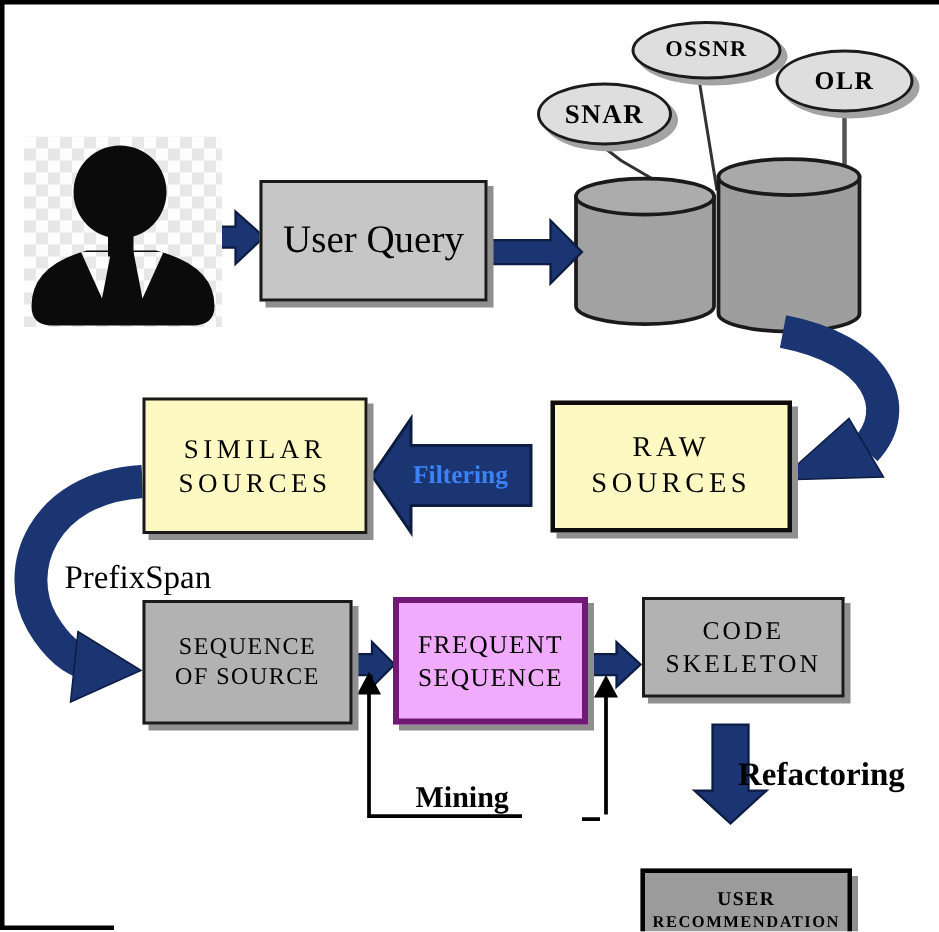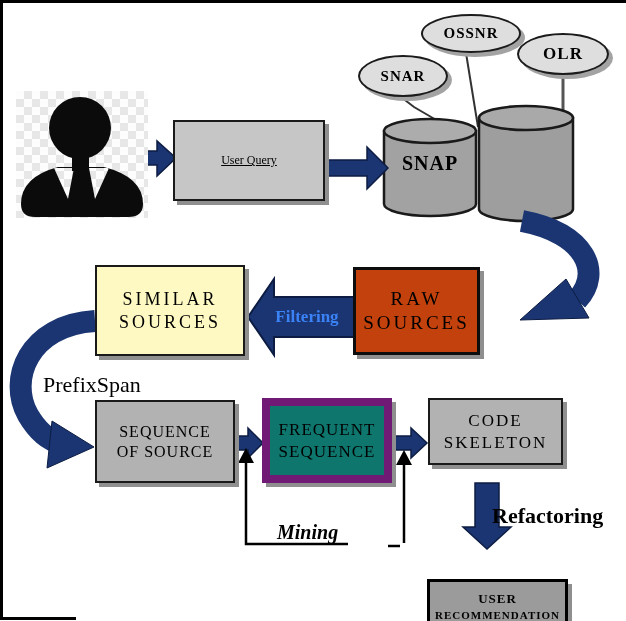--- a/index.html
+++ b/index.html
@@ -79,66 +79,63 @@
   <div id="person">
     <svg width="132" height="127" viewBox="0 0 132 127">
       <circle cx="64" cy="37" r="31" fill="#0b0b0b"></circle>
       <rect x="56" y="60" width="17" height="20" fill="#0b0b0b"></rect>
       <path fill-rule="evenodd" fill="#0b0b0b" d="M5,113 Q5,86 42,76 L88,76 Q127,86 127,113 Q127,126 112,126 L19,126 Q5,126 5,113 Z
            M38,77 L58,77 L52,108 Z
            M93,77 L73,77 L79,108 Z"></path>
     </svg>
   </div>
 
-  <div class="oval" style="left:358px;top:55px;width:90px;height:42px;font-size:15px;">
+  <div class="oval" style="left:358px;top:55px;width:90px;height:42px;font-size:18px;">
     <span class="ls1">SNAR</span>
   </div>
   <div class="oval" style="left:421px;top:14px;width:100px;height:39px;font-size:15px;">
     <span class="ls1">OSSNR</span>
   </div>
   <div class="oval" style="left:517px;top:33px;width:92px;height:42px;font-size:17px;">
     <span class="ls1">OLR</span>
   </div>
 
-  <div class="cyl-label" style="left:384px;top:152px;width:92px;text-align:center;font-size:20px;letter-spacing:1px;">
-    <span>SNAP</span>
-  </div>
 
-  <div class="box" style="left:173px;top:120px;width:152px;height:81px;background:#c6c6c6;border:2px solid #1a1a1a;box-shadow:4px 4px 0 #8f8f8f;font-size:12px;text-decoration:underline;">
+  <div class="box" style="left:173px;top:120px;width:152px;height:81px;background:#c6c6c6;border:2px solid #1a1a1a;box-shadow:4px 4px 0 #8f8f8f;font-size:26px;">
     <span>User Query</span>
   </div>
 
-  <div class="box ls3" style="left:353px;top:267px;width:127px;height:88px;background:#c2410c;border:3px solid #0d0d0d;box-shadow:4px 4px 0 #8f8f8f;font-size:19px;">
+  <div class="box ls3" style="left:367px;top:267px;width:161px;height:88px;background:#fef9c3;border:3px solid #0d0d0d;box-shadow:4px 4px 0 #8f8f8f;font-size:19px;">
     <span style="display:block;">RAW</span>
     <span style="display:block;">SOURCES</span>
   </div>
 
   <div class="box ls3" style="left:95px;top:265px;width:150px;height:91px;background:#fef9c3;border:2px solid #1a1a1a;box-shadow:4px 4px 0 #8f8f8f;font-size:18px;">
     <span style="display:block;">SIMILAR</span>
     <span style="display:block;">SOURCES</span>
   </div>
 
   <div class="box ls1" style="left:95px;top:400px;width:140px;height:83px;background:#b2b2b2;border:2px solid #1a1a1a;box-shadow:4px 4px 0 #8f8f8f;font-size:16px;">
     <span style="display:block;">SEQUENCE</span>
     <span style="display:block;">OF SOURCE</span>
   </div>
 
-  <div class="box ls1" style="left:262px;top:398px;width:130px;height:85px;background:#0f766e;border:8px solid #701a75;box-shadow:4px 4px 0 #8f8f8f;font-size:17px;">
+  <div class="box ls1" style="left:262px;top:398px;width:130px;height:85px;background:#f0abfc;border:4px solid #701a75;box-shadow:4px 4px 0 #8f8f8f;font-size:17px;">
     <span style="display:block;">FREQUENT</span>
     <span style="display:block;">SEQUENCE</span>
   </div>
 
   <div class="box ls2" style="left:428px;top:398px;width:135px;height:67px;background:#b2b2b2;border:2px solid #1a1a1a;box-shadow:4px 4px 0 #8f8f8f;font-size:17px;">
     <span style="display:block;">CODE</span>
     <span style="display:block;">SKELETON</span>
   </div>
 
   <div class="box ls1" style="left:427px;top:579px;width:141px;height:55px;background:#9b9b9b;border:3px solid #000;box-shadow:4px 5px 0 #8f8f8f;font-weight:bold;line-height:1.3;">
     <span style="display:block;font-size:13px;">USER</span>
     <span style="display:block;font-size:11px;">RECOMMENDATION</span>
   </div>
 
   <div class="float-label" style="left:262px;top:307px;width:90px;text-align:center;font-weight:bold;font-size:17px;color:#3b82f6;">Filtering</div>
   <div class="float-label" style="left:43px;top:372px;font-size:22px;">PrefixSpan</div>
-  <div class="float-label" style="left:277px;top:521px;font-weight:bold;font-size:20px;font-style:italic;">Mining</div>
+  <div class="float-label" style="left:277px;top:521px;font-weight:bold;font-size:20px;">Mining</div>
   <div class="float-label" style="left:492px;top:503px;font-weight:bold;font-size:22px;">Refactoring</div>
 
 </div>
 
 </body></html>

